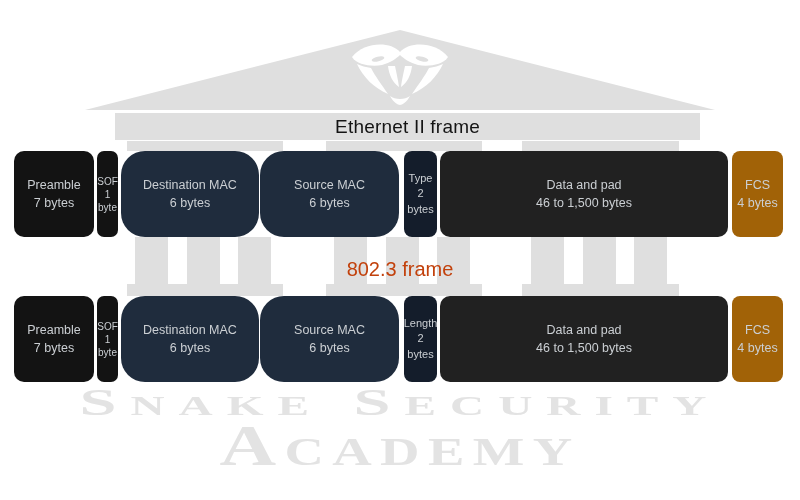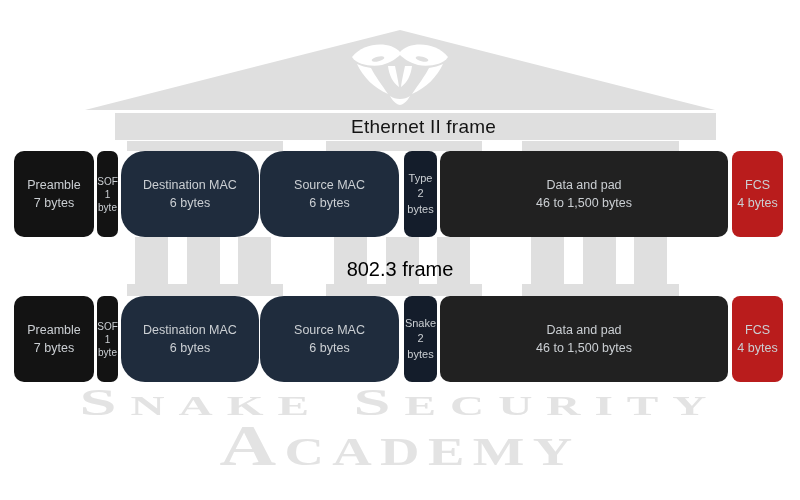--- a/index.html
+++ b/index.html
@@ -12,21 +12,21 @@
   
   .temple{position:absolute;left:0;top:0;width:800px;height:500px;z-index:1;}
   .pediment{
     position:absolute;left:85px;top:30px;width:630px;height:80px;
     background:#dfdfdf;
     clip-path:polygon(50% 0, 100% 100%, 0 100%);
   }
   .snake{position:absolute;left:348px;top:40px;width:104px;height:68px;}
   .entablature{
     position:absolute;left:115px;top:113px;width:585px;height:27px;
-    background:#dfdfdf;display:flex;align-items:center;justify-content:center;padding-left:16px;
+    background:#dfdfdf;display:flex;align-items:center;justify-content:center;
   }
   .ethernet-title{
     font-size:19px;color:#141414;letter-spacing:0.2px;
   }
   .groupbar{position:absolute;height:10px;top:141px;background:#dfdfdf;}
   .plinth{position:absolute;height:12px;top:284px;background:#dfdfdf;}
   .gb1,.pl1{left:127px;width:156px;}
   .gb2,.pl2{left:326px;width:156px;}
   .gb3,.pl3{left:522px;width:157px;}
   .shaft{position:absolute;top:237px;height:47px;width:33px;background:#dfdfdf;}
@@ -57,26 +57,26 @@
   .f-sof{left:97px;width:21px;border-radius:7px;font-size:10px;line-height:1.3;}
   .f-dmac{left:121px;width:138px;}
   .f-smac{left:260px;width:139px;}
   .f-typelen{left:404px;width:33px;border-radius:8px;font-size:11px;line-height:1.4;}
   .f-data{left:440px;width:288px;}
   .f-fcs{left:732px;width:51px;border-radius:8px;}
   .kind-black{background:#131313;}
   .kind-navy{background:#1f2c3d;border-radius:24px;}
   .kind-darknavy{background:#141d2b;}
   .kind-charcoal{background:#212121;align-items:center;}
-  .kind-gray{background:#b91c1c;text-align:center;}
+  .kind-gray{background:#a16207;text-align:center;}
 
   
   .title-8023{
     position:absolute;left:0;top:258px;width:800px;text-align:center;z-index:3;
-    font-size:20px;color:#000000;
+    font-size:20px;color:#c2410c;
   }
 </style>
 </head>
 <body>
 
 <div class="canvas">
 
   <div class="temple">
     <div class="pediment"></div>
 
@@ -162,21 +162,21 @@
     </div>
     <div class="field f-dmac kind-navy">
       <span class="fname">Destination MAC</span>
       <span class="fsize">6 bytes</span>
     </div>
     <div class="field f-smac kind-navy">
       <span class="fname">Source MAC</span>
       <span class="fsize">6 bytes</span>
     </div>
     <div class="field f-typelen kind-darknavy">
-      <span class="fname">Snake</span>
+      <span class="fname">Length</span>
       <span class="fsize">2 bytes</span>
     </div>
     <div class="field f-data kind-charcoal">
       <span class="fname">Data and pad</span>
       <span class="fsize">46 to 1,500 bytes</span>
     </div>
     <div class="field f-fcs kind-gray">
       <span class="fname">FCS</span>
       <span class="fsize">4 bytes</span>
     </div>

